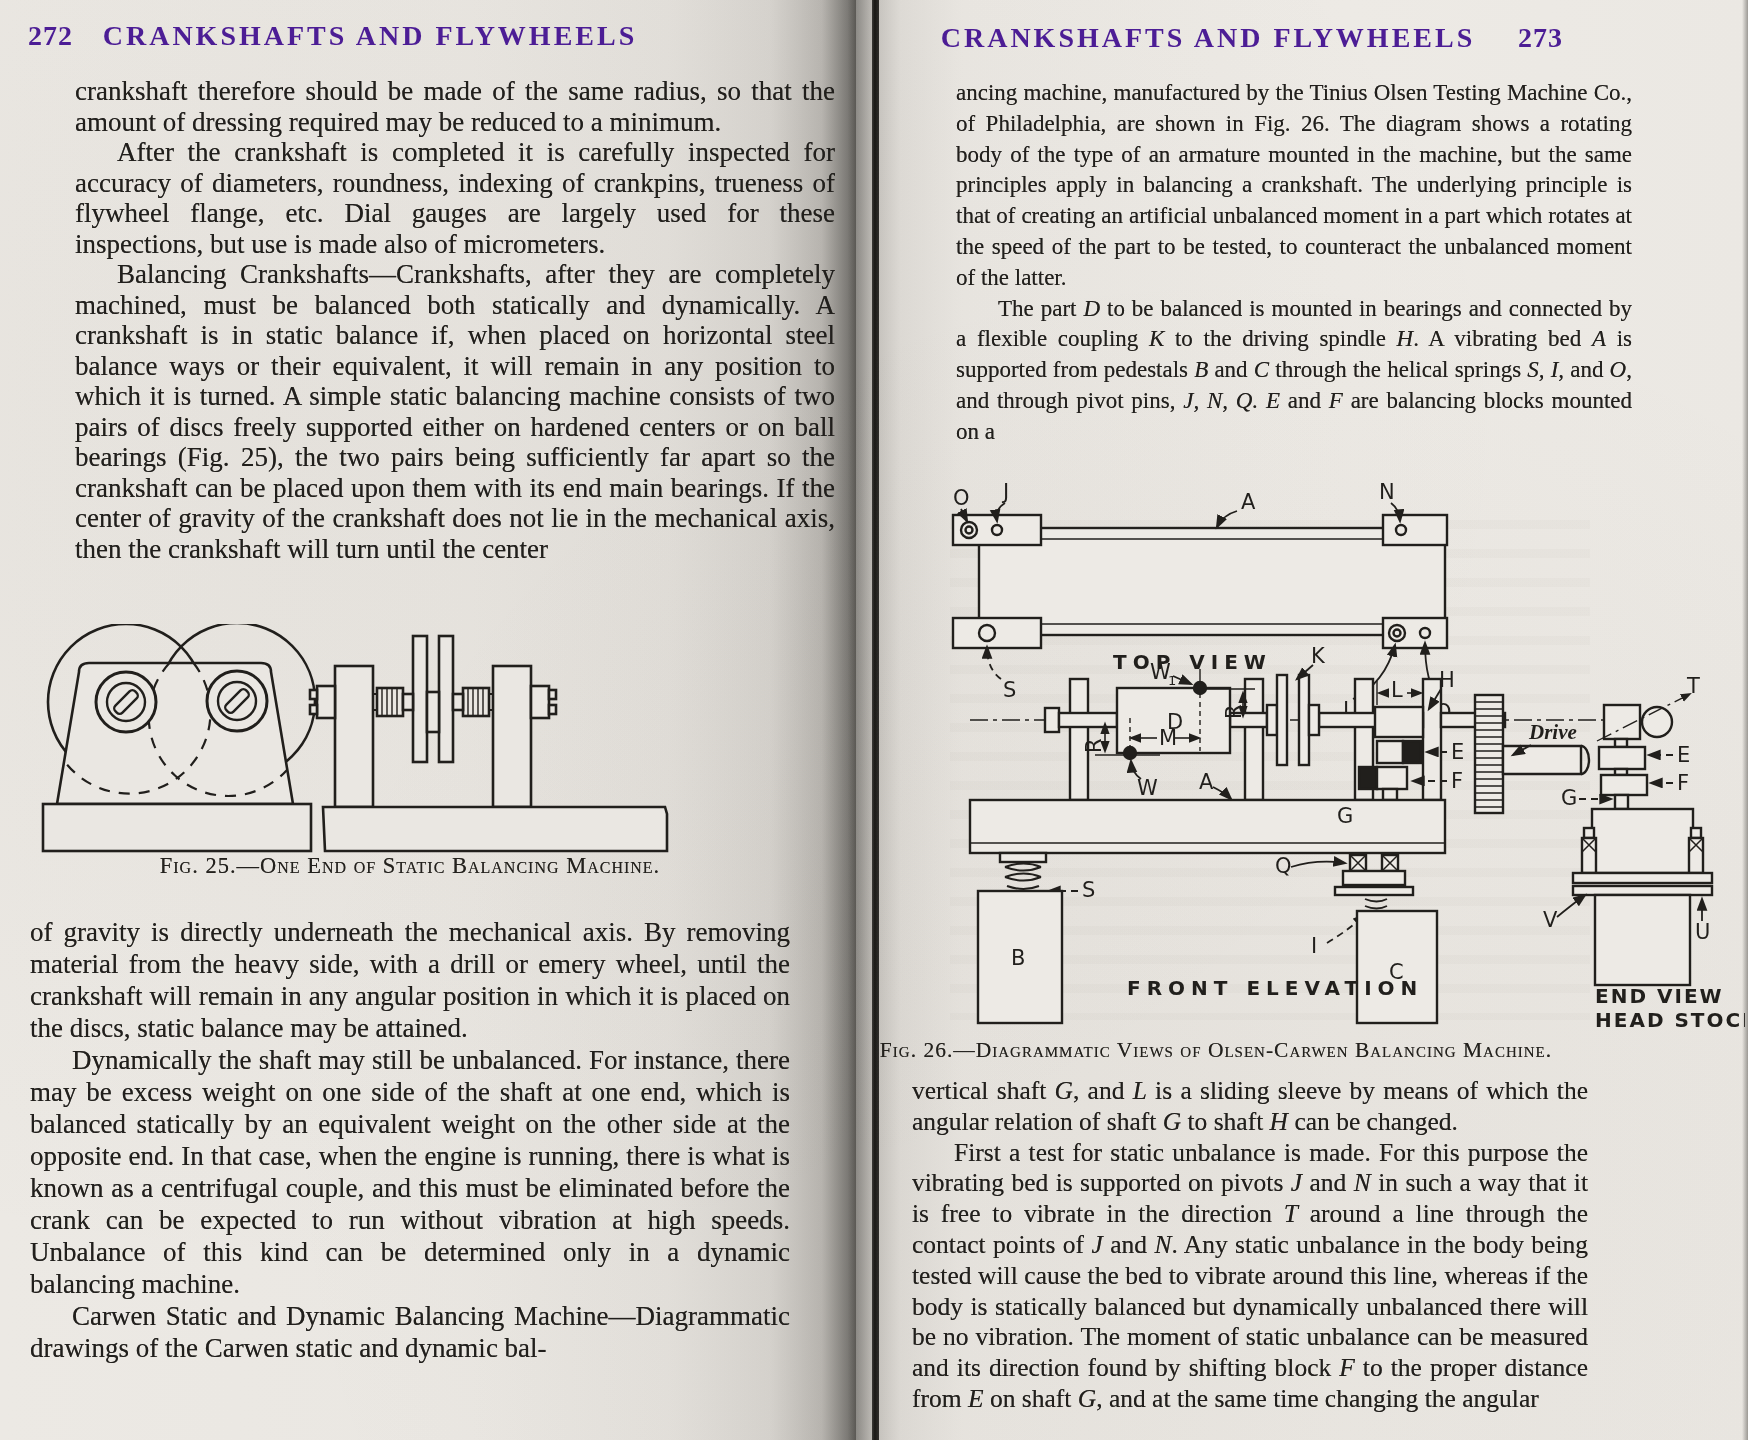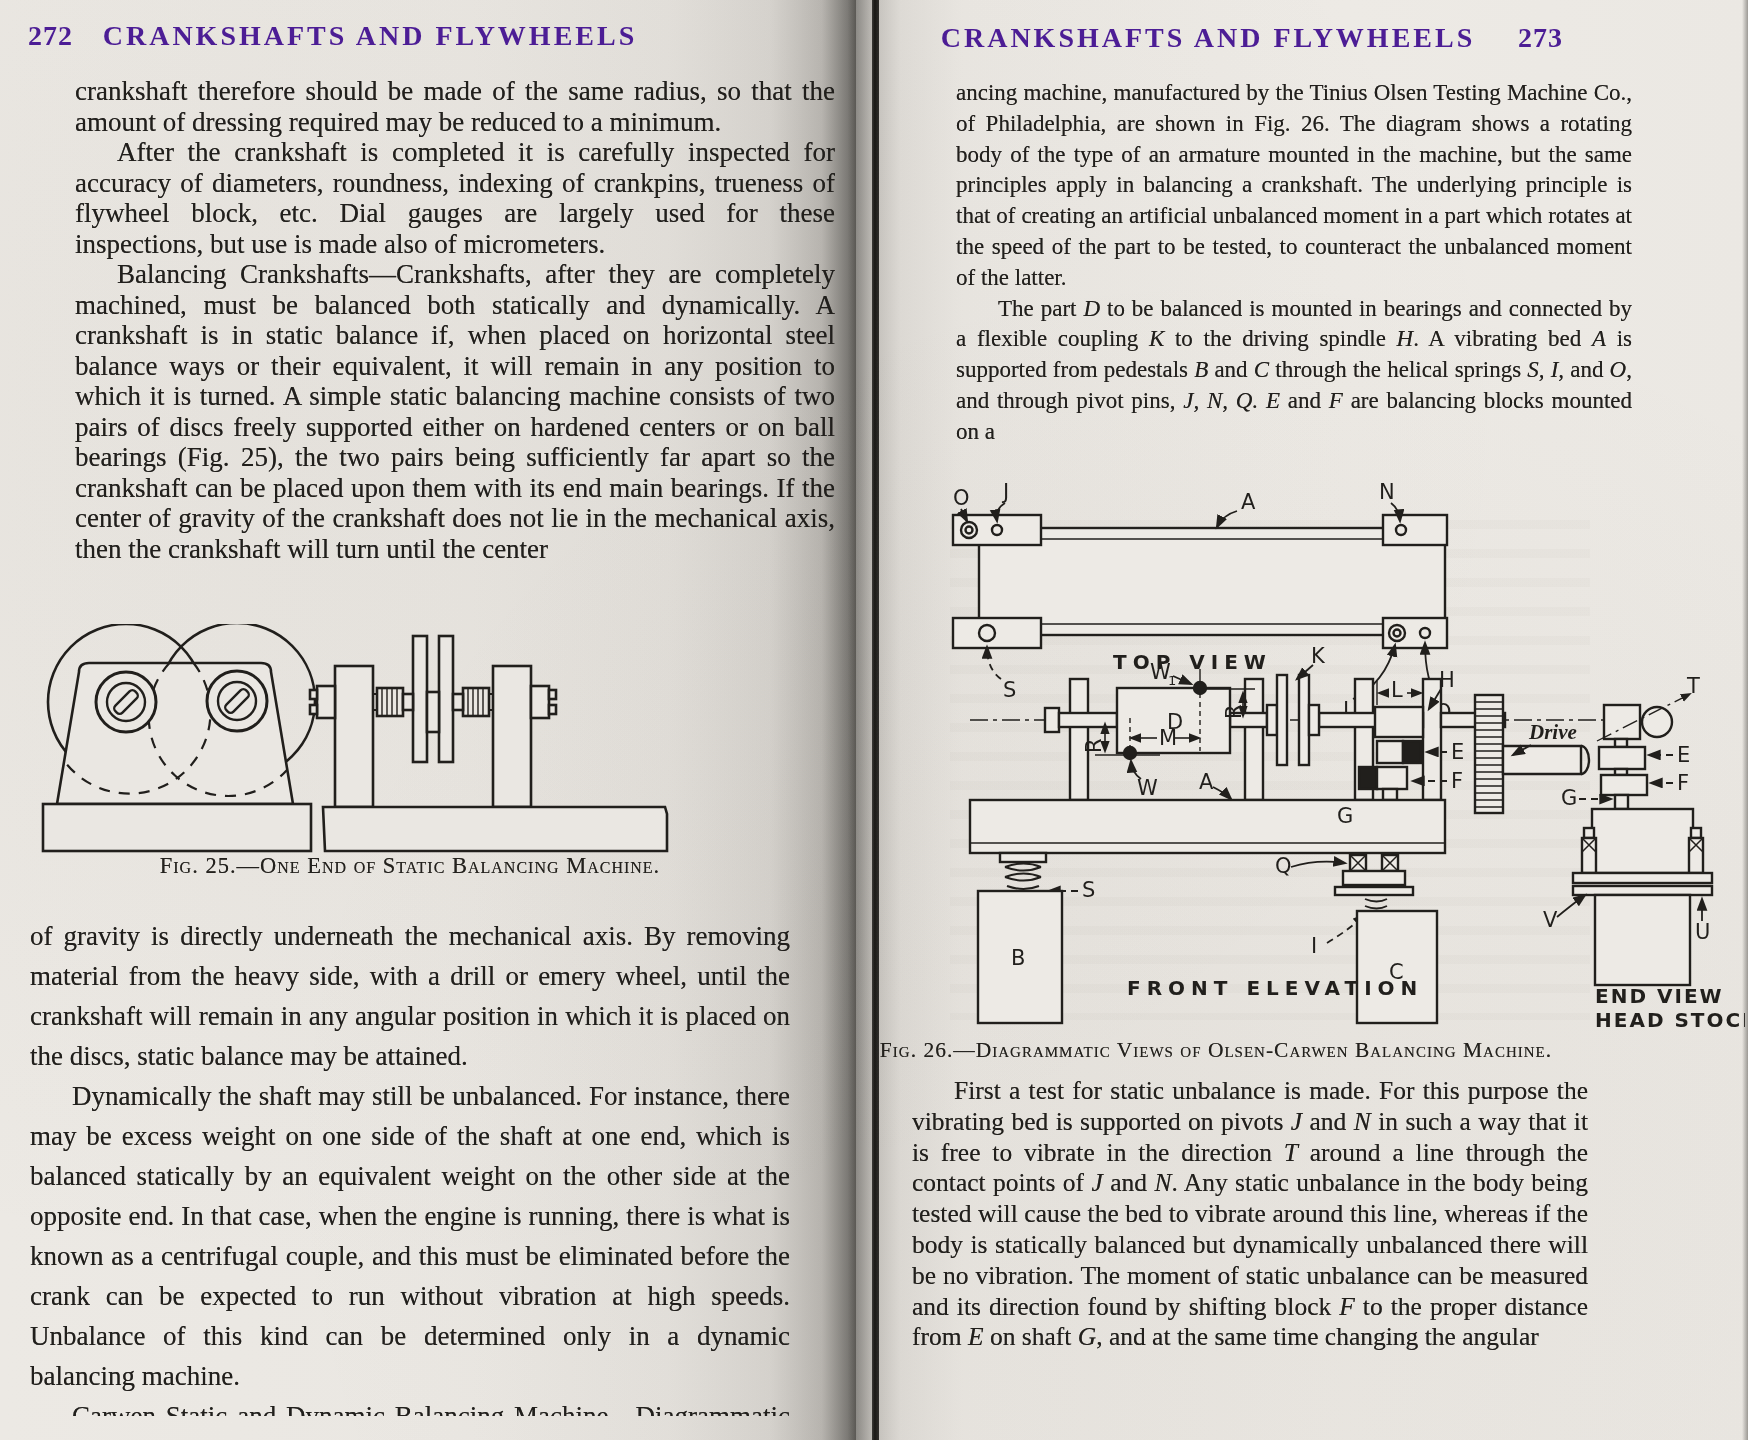--- a/index.html
+++ b/index.html
@@ -26,21 +26,21 @@
   
   .running-head{position:absolute;font-size:28px;font-weight:700;letter-spacing:3px;
     font-family:"Liberation Serif",serif;color:#4c1d95;}
   #lp-folio{left:28px;top:20px;letter-spacing:1px;}
   #lp-head{left:60px;top:20px;width:620px;text-align:center;}
   #rp-head{left:912px;top:22px;width:592px;text-align:center;}
   #rp-folio{left:1518px;top:22px;letter-spacing:1px;text-align:right;}
   
   .textblock{position:absolute;text-align:justify;overflow:hidden;}
   #lp-block1{left:30px;top:76px;width:760px;height:552px;font-size:27px;line-height:30.5px;margin-left:45px;}
-  #lp-block2{left:30px;top:916px;width:760px;height:500px;font-size:27px;line-height:40px;}
+  #lp-block2{left:30px;top:916px;width:760px;height:500px;font-size:27px;line-height:32px;}
   #rp-block1{left:956px;top:78px;width:676px;height:408px;font-size:23px;line-height:30.8px;}
   #rp-block2{left:912px;top:1076px;width:676px;height:348px;font-size:25.5px;line-height:30.8px;}
   .textblock p{margin:0;text-indent:42px;text-shadow:0 0 .6px rgba(33,31,28,.65);}
   .textblock p.cont{text-indent:0;}
   .lead{font-weight:400;}
   .it{font-style:italic;}
   
   figure{margin:0;padding:0;position:absolute;}
   #fig25{left:25px;top:624px;width:800px;height:240px;}
   #fig26{left:945px;top:483px;width:800px;height:552px;}
@@ -66,21 +66,21 @@
 <div class="texture"></div>
 <div class="ghost"></div>
 
 <div class="running-head" id="lp-folio">272</div>
 <div class="running-head" id="lp-head">CRANKSHAFTS AND FLYWHEELS</div>
 <div class="running-head" id="rp-head">CRANKSHAFTS AND FLYWHEELS</div>
 <div class="running-head" id="rp-folio">273</div>
 
 <div class="textblock" id="lp-block1">
     <p class="cont"><span>crankshaft therefore should be made of the same radius, so that the amount of dressing required may be reduced to a minimum.</span></p>
-    <p><span>After the crankshaft is completed it is carefully inspected for accuracy of diameters, roundness, indexing of crankpins, trueness of flywheel block, etc. Dial gauges are largely used for these inspections, but use is made also of micrometers.</span></p>
+    <p><span>After the crankshaft is completed it is carefully inspected for accuracy of diameters, roundness, indexing of crankpins, trueness of flywheel flange, etc. Dial gauges are largely used for these inspections, but use is made also of micrometers.</span></p>
     <p><span class="lead">Balancing Crankshafts</span><span>—Crankshafts, after they are completely machined, must be balanced both statically and dynamically. A crankshaft is in static balance if, when placed on horizontal steel balance ways or their equivalent, it will remain in any position to which it is turned. A simple static balancing machine consists of two pairs of discs freely supported either on hardened centers or on ball bearings (Fig. 25), the two pairs being sufficiently far apart so the crankshaft can be placed upon them with its end main bearings. If the center of gravity of the crankshaft does not lie in the mechanical axis, then the crankshaft will turn until the center</span></p>
   </div>
 
 <figure id="fig25">
 <svg width="800" height="240" viewBox="0 0 800 240">
   <defs>
     <marker id="ah" markerWidth="9" markerHeight="8" refX="6.5" refY="3" orient="auto-start-reverse">
       <path d="M0,0 L8,3 L0,6 z" fill="#211f1c"></path>
     </marker>
   </defs>
@@ -311,14 +311,15 @@
   <text class="dlabel" x="616" y="322">G</text>
   <text class="dlabel" x="598" y="444">V</text>
   <text class="dlabel" x="750" y="456">U</text>
   <text class="vtitle" x="650" y="520" style="letter-spacing:2px">END VIEW</text>
   <text class="vtitle" x="650" y="544" style="letter-spacing:2px">HEAD STOCK</text>
 </svg>
 </figure>
 <div class="caption" id="cap26">Fig. 26.—Diagrammatic Views of Olsen-Carwen Balancing Machine.</div>
 
 <div class="textblock" id="rp-block2">
+    <p class="cont"><span>vertical shaft </span><span class="it">G</span><span>, and </span><span class="it">L</span><span> is a sliding sleeve by means of which the angular relation of shaft </span><span class="it">G</span><span> to shaft </span><span class="it">H</span><span> can be changed.</span></p>
     <p><span>First a test for static unbalance is made. For this purpose the vibrating bed is supported on pivots </span><span class="it">J</span><span> and </span><span class="it">N</span><span> in such a way that it is free to vibrate in the direction </span><span class="it">T</span><span> around a line through the contact points of </span><span class="it">J</span><span> and </span><span class="it">N</span><span>. Any static unbalance in the body being tested will cause the bed to vibrate around this line, whereas if the body is statically balanced but dynamically unbalanced there will be no vibration. The moment of static unbalance can be measured and its direction found by shifting block </span><span class="it">F</span><span> to the proper distance from </span><span class="it">E</span><span> on shaft </span><span class="it">G</span><span>, and at the same time changing the angular</span></p>
   </div>
 
 </body></html>

